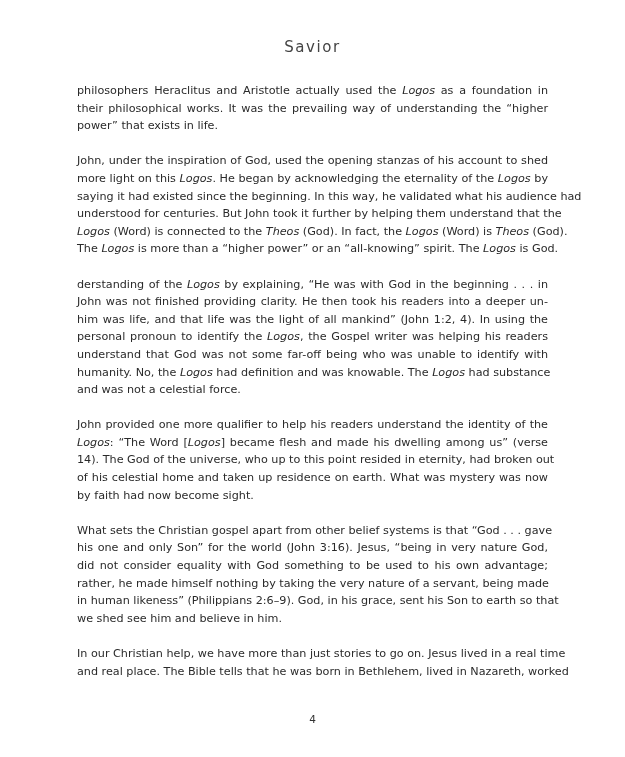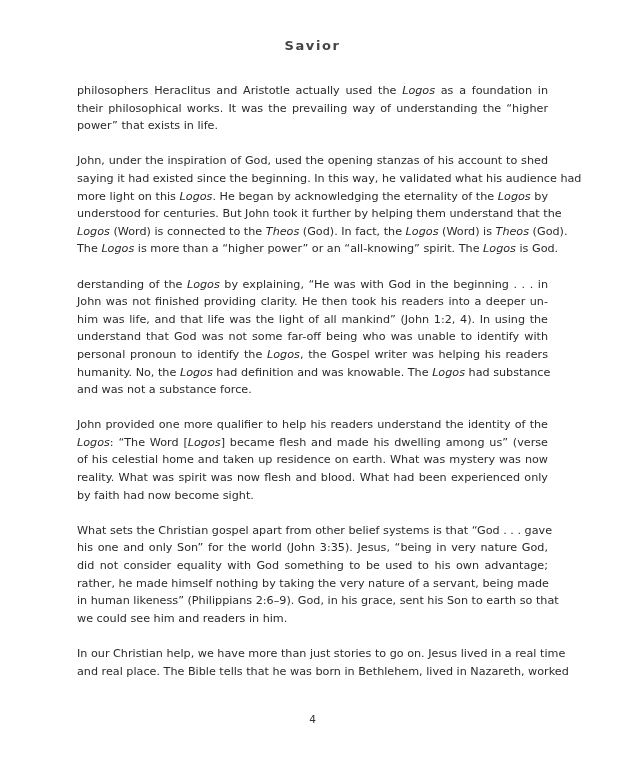--- a/index.html
+++ b/index.html
@@ -1,19 +1,19 @@
 <!DOCTYPE html>
 <html><head>
   <meta charset="utf-8">
   <style>
     html, body { margin: 0; padding: 0; background: #ffffff; }
     body { width: 625px; height: 757px; position: relative; overflow: hidden;
            font-family: "DejaVu Sans", sans-serif; color: #2a2a2a; }
     .running-head { position: absolute; top: 38px; left: 0; width: 625px; text-align: center;
-                    font-size: 13px; letter-spacing: 1.6px; color: #444; font-weight: bold; }
+                    font-size: 15px; letter-spacing: 1.6px; color: #444; }
     .body-text { position: absolute; left: 77px; width: 471px; top: 82px; }
     .para { margin: 0 0 17.6px 0; font-size: 11.2px; line-height: 17.6px; text-align: justify;
             word-spacing: 0px; }
     .para .ln { display: block; text-align: justify; text-align-last: justify; white-space: nowrap; }
     .para .ln.last { text-align-last: left; }
     .para i { font-style: italic; }
     .page-number { position: absolute; top: 713px; left: 0; width: 625px; text-align: center;
                    font-size: 10.5px; color: #333; }
   </style>
 </head>
@@ -22,49 +22,49 @@
 <div class="running-head">Savior</div>
 
 <div class="body-text" id="body-text">
     <p class="para">
       <span class="ln">philosophers Heraclitus and Aristotle actually used the <i>Logos</i> as a foundation in</span>
       <span class="ln">their philosophical works. It was the prevailing way of understanding the “higher</span>
       <span class="ln last">power” that exists in life.</span>
     </p>
     <p class="para">
       <span class="ln">John, under the inspiration of God, used the opening stanzas of his account to shed</span>
+      <span class="ln">more light on this <i>Logos</i>. He began by acknowledging the eternality of the <i>Logos</i> by</span>
       <span class="ln">saying it had existed since the beginning. In this way, he validated what his audience had</span>
-      <span class="ln">more light on this <i>Logos</i>. He began by acknowledging the eternality of the <i>Logos</i> by</span>
       <span class="ln">understood for centuries. But John took it further by helping them understand that the</span>
       <span class="ln"><i>Logos</i> (Word) is connected to the <i>Theos</i> (God). In fact, the <i>Logos</i> (Word) is <i>Theos</i> (God).</span>
       <span class="ln last">The <i>Logos</i> is more than a “higher power” or an “all-knowing” spirit. The <i>Logos</i> is God.</span>
     </p>
     <p class="para">
       <span class="ln">derstanding of the <i>Logos</i> by explaining, “He was with God in the beginning . . . in</span>
       <span class="ln">John was not finished providing clarity. He then took his readers into a deeper un-</span>
       <span class="ln">him was life, and that life was the light of all mankind” (John 1:2, 4). In using the</span>
+      <span class="ln">personal pronoun to identify the <i>Logos</i>, the Gospel writer was helping his readers</span>
       <span class="ln">understand that God was not some far-off being who was unable to identify with</span>
-      <span class="ln">personal pronoun to identify the <i>Logos</i>, the Gospel writer was helping his readers</span>
       <span class="ln">humanity. No, the <i>Logos</i> had definition and was knowable. The <i>Logos</i> had substance</span>
-      <span class="ln last">and was not a substance force.</span>
+      <span class="ln last">and was not a celestial force.</span>
     </p>
     <p class="para">
       <span class="ln">John provided one more qualifier to help his readers understand the identity of the</span>
       <span class="ln"><i>Logos</i>: “The Word [<i>Logos</i>] became flesh and made his dwelling among us” (verse</span>
+      <span class="ln">14). The God of the universe, who up to this point resided in eternity, had broken out</span>
       <span class="ln">of his celestial home and taken up residence on earth. What was mystery was now</span>
-      <span class="ln">reality. What was spirit was now flesh and blood. What had been experienced only</span>
       <span class="ln last">by faith had now become sight.</span>
     </p>
     <p class="para">
       <span class="ln">What sets the Christian gospel apart from other belief systems is that “God . . . gave</span>
-      <span class="ln">his one and only Son” for the world (John 3:35). Jesus, “being in very nature God,</span>
+      <span class="ln">his one and only Son” for the world (John 3:16). Jesus, “being in very nature God,</span>
       <span class="ln">did not consider equality with God something to be used to his own advantage;</span>
       <span class="ln">rather, he made himself nothing by taking the very nature of a servant, being made</span>
       <span class="ln">in human likeness” (Philippians 2:6–9). God, in his grace, sent his Son to earth so that</span>
-      <span class="ln last">we could see him and readers in him.</span>
+      <span class="ln last">we shed see him and believe in him.</span>
     </p>
     <p class="para">
       <span class="ln">In our Christian help, we have more than just stories to go on. Jesus lived in a real time</span>
       <span class="ln">and real place. The Bible tells that he was born in Bethlehem, lived in Nazareth, worked</span>
     </p>
   </div>
 
 <div class="page-number">4</div>
 
 </body></html>

